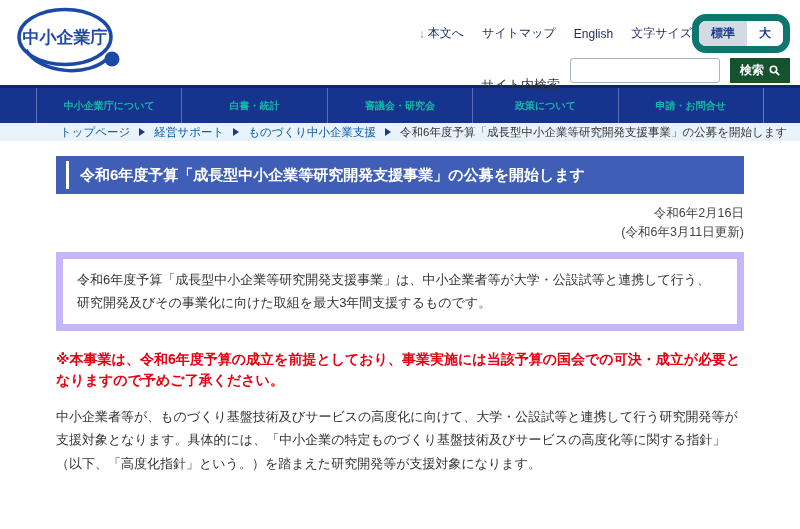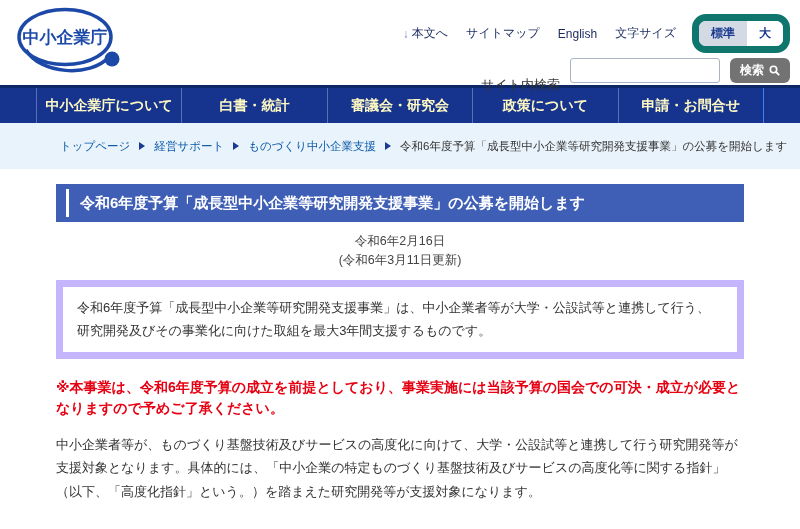--- a/index.html
+++ b/index.html
@@ -7,55 +7,55 @@
     font-family:"Liberation Sans","DejaVu Sans",sans-serif; }
 
   
   .header { position:relative; height:85px; background:#fff; }
   .logo { position:absolute; left:12px; top:4px; cursor:pointer; }
   .utility { position:absolute; right:10px; top:14px; display:flex; align-items:center;
     gap:18px; font-size:12px; color:#1a2a5e; }
   .utility a { color:#1a2a5e; text-decoration:none; cursor:pointer; }
   .skip-wrap { display:flex; align-items:center; gap:3px; }
   .down-arrow { color:#7c8fb5; font-size:12px; }
-  .fs-group { display:flex; align-items:center; gap:16px; }
+  .fs-group { display:flex; align-items:center; gap:0; }
   .fs-pill { display:flex; border:7px solid #0f766e; border-radius:14px; overflow:hidden; }
   .fs-opt { padding:4px 12px; font-size:12px; font-weight:bold; color:#1a3a8f;
     background:#fff; cursor:pointer; }
   .fs-opt.selected { background:#d4dae4; }
   .searchbar { position:absolute; right:10px; top:46px; display:flex; align-items:center; gap:10px; }
   .search-label { font-size:13px; color:#333;margin-top:30px; }
   .search-input { width:150px; height:25px; border:1px solid #aab4c0; border-radius:3px;
     padding:0 6px; font-size:12px; }
-  .search-btn { height:25px; padding:0 10px; background:#737373; color:#fff; border:none;
-    border-radius:6px; font-size:12px; font-weight:bold; display:flex; align-items:center;
+  .search-btn { height:25px; padding:0 10px; background:#14532d; color:#fff; border:none;
+    border-radius:0; font-size:12px; font-weight:bold; display:flex; align-items:center;
     gap:5px; cursor:pointer; }
 
   
   .gnav { height:38px; background:#16338e; border-top:3px solid #0e2767; }
   .gnav-inner { display:flex; height:100%; margin:0 36px; }
   .gnav-item { flex:1; display:flex; align-items:center; justify-content:center;
-    color:#fef9c3; font-size:14px; font-weight:bold; border-left:1px solid #5a6fb5; cursor:pointer; }
+    color:#14b8a6; font-size:10px; font-weight:bold; border-left:1px solid #5a6fb5; cursor:pointer; }
   .gnav-item:last-child { border-right:1px solid #3b82f6; }
 
   
-  .breadcrumb { height:46px; background:#e9f3fb; display:flex; align-items:center;
+  .breadcrumb { height:18px; background:#e9f3fb; display:flex; align-items:center;
     padding-left:60px; gap:9px; font-size:11.5px; }
   .bc-link { color:#0a58a8; text-decoration:none; cursor:pointer; }
   .bc-current { color:#333; }
   .bc-sep { width:0; height:0; border-left:6px solid #1a3a8f; border-top:4px solid transparent;
     border-bottom:4px solid transparent; display:inline-block; }
 
   
   .main { width:688px; margin:15px auto 0; }
   .page-title { position:relative; background:#3f5eb5; color:#fff; font-size:15px;
     font-weight:bold; padding:10px 14px 10px 24px; line-height:1.2; }
   .page-title::before { content:""; position:absolute; left:10px; top:5px; bottom:5px;
     width:3px; background:#fff; }
-  .dates { margin-top:10px; text-align:center; font-size:12.5px; color:#444; line-height:1.55; }
+  .dates { margin-top:10px; text-align:right; font-size:12.5px; color:#444; line-height:1.55; }
   .summary-box { margin-top:9px; border:7px solid #c4b5fd; padding:10px 14px; font-size:13px;
     color:#333; line-height:1.75; }
   .warning { margin-top:18px; font-size:14px; font-weight:bold; color:#e60012; line-height:1.5; }
   .sec-heading { margin-top:24px; background:#e7f3fc; border-left:5px solid #2457a7;
     padding:10px 12px; font-size:14px; font-weight:bold; color:#222; }
   .body-text { margin-top:14px; font-size:13px; color:#333; line-height:1.78; }
 </style>
 </head>
 <body>
 

